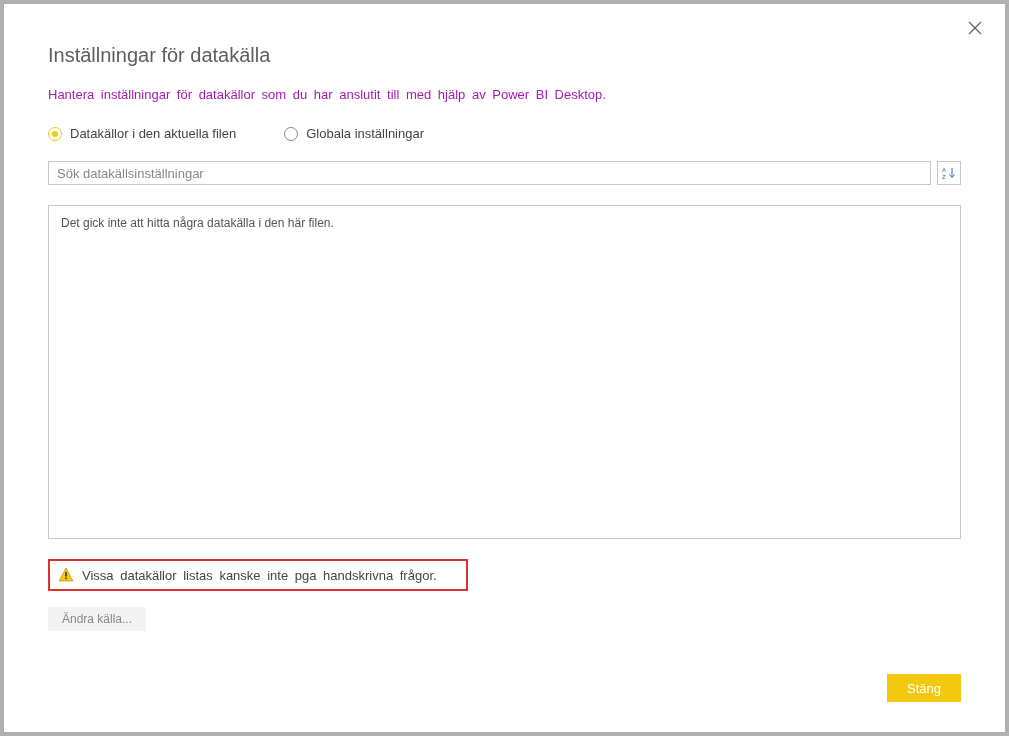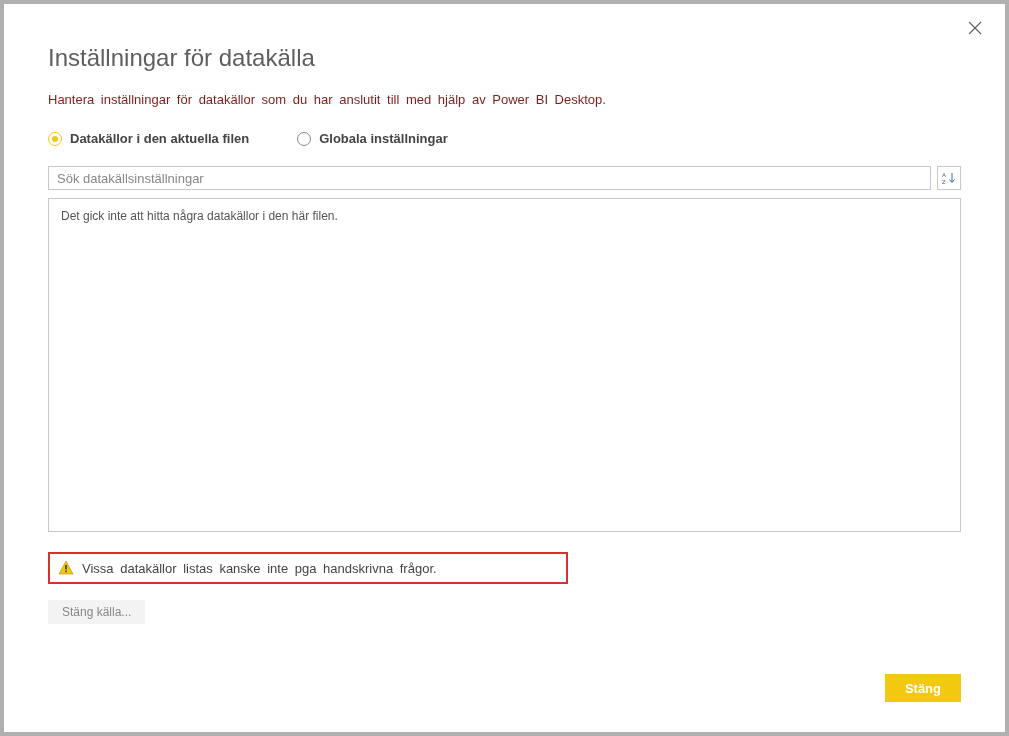--- a/index.html
+++ b/index.html
@@ -33,38 +33,37 @@
       color: #666;
       display: flex;
       align-items: center;
       justify-content: center;
     }
     .close-btn svg {
       width: 14px;
       height: 14px;
     }
     .title {
-      font-size: 24px;
+      font-size: 20px;
       font-weight: 400;
       color: #5e5e5e;
       margin-top: 20px;
       margin-bottom: 20px;
     }
     .subtitle {
       font-size: 13px;
-      color: #7f1d1d;
+      color: #a21caf;
       margin-bottom: 24px;
       word-spacing: 3px;
     }
     .radio-row {
       display: flex;
       gap: 48px;
       margin-bottom: 20px;
       align-items: center;
-      font-weight: bold;
     }
     .radio-option {
       display: flex;
       align-items: center;
       gap: 8px;
       cursor: pointer;
       font-size: 13px;
       color: #444;
     }
     .radio-circle {
@@ -82,21 +81,21 @@
     }
     .radio-dot {
       width: 6px;
       height: 6px;
       border-radius: 50%;
       background: #f2c811;
     }
     .search-row {
       display: flex;
       gap: 6px;
-      margin-bottom: 8px;
+      margin-bottom: 20px;
     }
     .search-input {
       flex: 1;
       height: 24px;
       border: 1px solid #c8c8c8;
       padding: 0 8px;
       font-size: 13px;
       color: #333;
       outline: none;
     }
@@ -125,21 +124,21 @@
       overflow: auto;
     }
     .warning-row {
       display: flex;
       align-items: center;
       gap: 8px;
       margin-top: 20px;
       margin-bottom: 16px;
       padding: 0 8px;
       border: 2px solid #d9322e;
-      width: 520px;
+      width: 420px;
       height: 32px;
     }
     .warning-icon {
       width: 16px;
       height: 16px;
       flex-shrink: 0;
     }
     .warning-text {
       font-size: 13px;
       color: #444;
@@ -172,21 +171,21 @@
       right: 44px;
     }
     .primary-btn {
       background: #f2c811;
       border: none;
       color: #fff;
       height: 28px;
       padding: 0 20px;
       font-size: 13px;
       cursor: pointer;
-      font-weight: 700;
+      font-weight: 400;
       min-width: 70px;
     }
   </style>
 </head>
 <body>
 
 <div class="dialog">
 
   <div class="close-btn">
     <svg viewBox="0 0 14 14" stroke="currentColor" stroke-width="1.2" fill="none">
@@ -218,35 +217,35 @@
       <svg width="14" height="14" viewBox="0 0 14 14">
         <text x="0" y="6" font-size="6" fill="#3a6ea5" font-family="Arial">A</text>
         <text x="0" y="13" font-size="6" fill="#3a6ea5" font-family="Arial">Z</text>
         <line x1="10" y1="2" x2="10" y2="11" stroke="#3a6ea5" stroke-width="1"></line>
         <polyline points="7.5,8.5 10,11.5 12.5,8.5" fill="none" stroke="#3a6ea5" stroke-width="1"></polyline>
       </svg>
     </div>
   </div>
 
   <div class="list-container">
-    <span>Det gick inte att hitta några datakällor i den här filen.</span>
+    <span>Det gick inte att hitta några datakälla i den här filen.</span>
   </div>
 
   <div class="warning-row">
     <svg class="warning-icon" viewBox="0 0 16 16">
       <polygon points="8,1 15,14 1,14" fill="#f2c811" stroke="#b58a00" stroke-width="0.6"></polygon>
       <rect x="7.2" y="5" width="1.6" height="4.5" fill="#333"></rect>
       <rect x="7.2" y="10.6" width="1.6" height="1.6" fill="#333"></rect>
     </svg>
     <span class="warning-text">Vissa datakällor listas kanske inte pga handskrivna frågor.</span>
   </div>
 
   <div class="action-row">
     <button class="action-btn">
-      <span>Stäng källa...</span>
+      <span>Ändra källa...</span>
     </button>
   </div>
 
   <div class="footer-row">
     <button class="primary-btn">
       <span>Stäng</span>
     </button>
   </div>
 
 </div>

